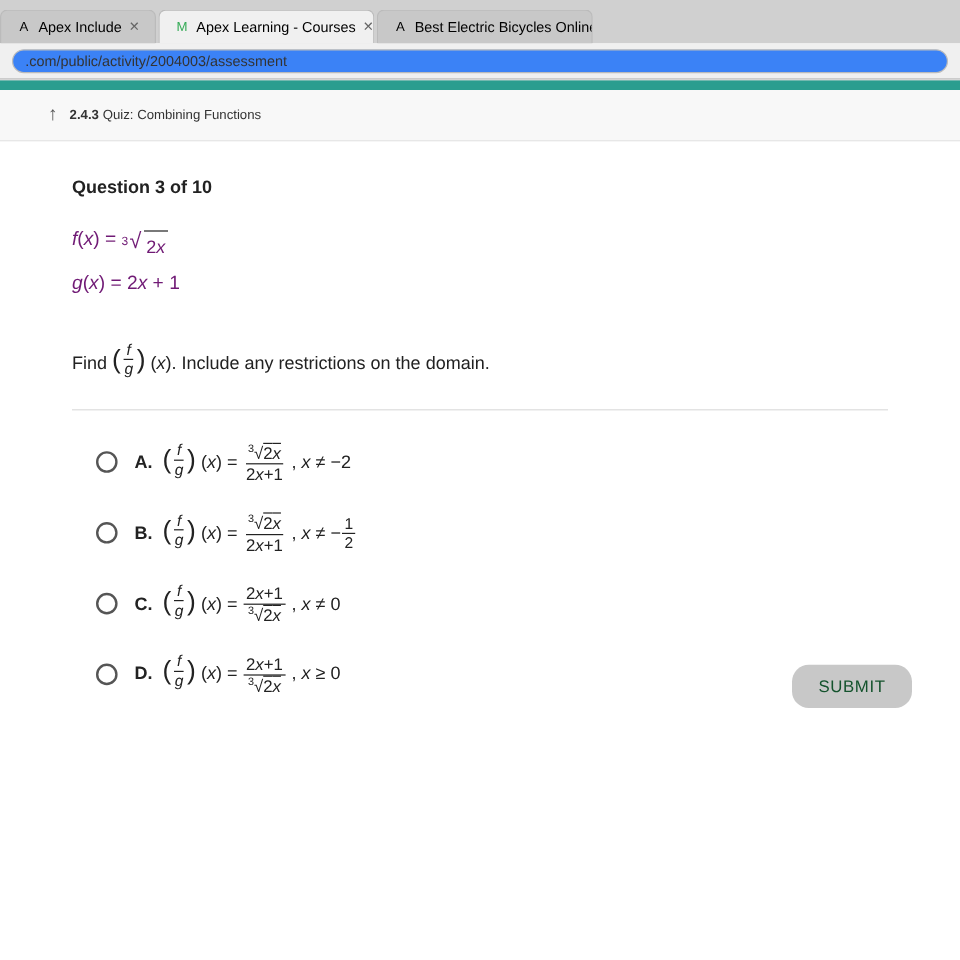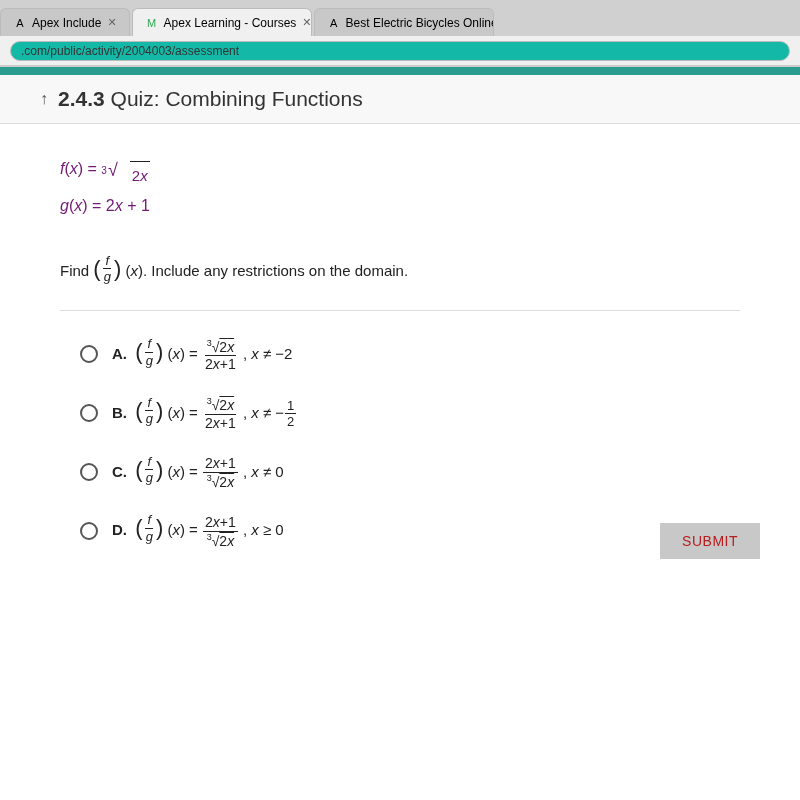--- a/index.html
+++ b/index.html
@@ -56,21 +56,21 @@
       background: #f0f0f0;
       padding: 5px 10px;
       font-size: 12px;
       color: #333;
       border-bottom: 1px solid #ccc;
       height: 30px;
       display: flex;
       align-items: center;
     }
     .address-text {
-      background: #14b8a6;
+      background: #3b82f6;
       border: 1px solid #bbb;
       border-radius: 12px;
       padding: 2px 10px;
       font-size: 12px;
       color: #333;
       width: 100%;
     }
 
     
     .site-header {
@@ -85,21 +85,21 @@
       padding: 12px 40px;
       display: flex;
       align-items: center;
       gap: 10px;
     }
     .quiz-header-icon {
       font-size: 16px;
       color: #555;
     }
     .quiz-header-text {
-      font-size: 21px;
+      font-size: 11px;
       color: #333;
     }
     .quiz-header-text .quiz-number {
       font-weight: bold;
     }
 
     
     .main-content {
       background: white;
       padding: 30px 60px;
@@ -203,37 +203,37 @@
       font-size: 15px;
     }
     .cbrt-index {
       font-size: 10px;
       vertical-align: super;
       margin-right: 1px;
     }
     .cbrt-sign {
       border-top: 1.5px solid #222;
       padding: 0 2px;
-      margin-left: 12px;
+      margin-left: 2px;
     }
 
     
     .submit-container {
       position: absolute;
       bottom: 20px;
       right: 40px;
     }
     .submit-btn {
       background: #c8c8c8;
       border: none;
       padding: 10px 22px;
       font-size: 14px;
-      color: #b91c1c;
+      color: #14532d;
       cursor: pointer;
-      border-radius: 0;
+      border-radius: 14px;
       font-weight: 500;
       letter-spacing: 0.5px;
     }
 
     .content-wrapper {
       background: white;
       position: relative;
       height: calc(800px - 36px - 30px - 8px - 44px);
     }
   </style>
@@ -268,20 +268,21 @@
 <div class="quiz-header">
   <span class="quiz-header-icon">↑</span>
   <span class="quiz-header-text">
     <span class="quiz-number">2.4.3</span>&nbsp;<span>Quiz:</span>&nbsp;<span>Combining Functions</span>
   </span>
 </div>
 
 <div class="content-wrapper">
   <div class="main-content">
 
+    <div class="question-number">Question 3 of 10</div>
 
     <div class="equations">
 
       <div>
         <span class="math">f</span>(<span class="math">x</span>) = 
         <span class="cbrt">
           <sup class="cbrt-index">3</sup>
             <span style="font-size:18px;line-height:1;">√</span>
             <span class="cbrt-sign">2<span class="math">x</span></span>
         </span>

